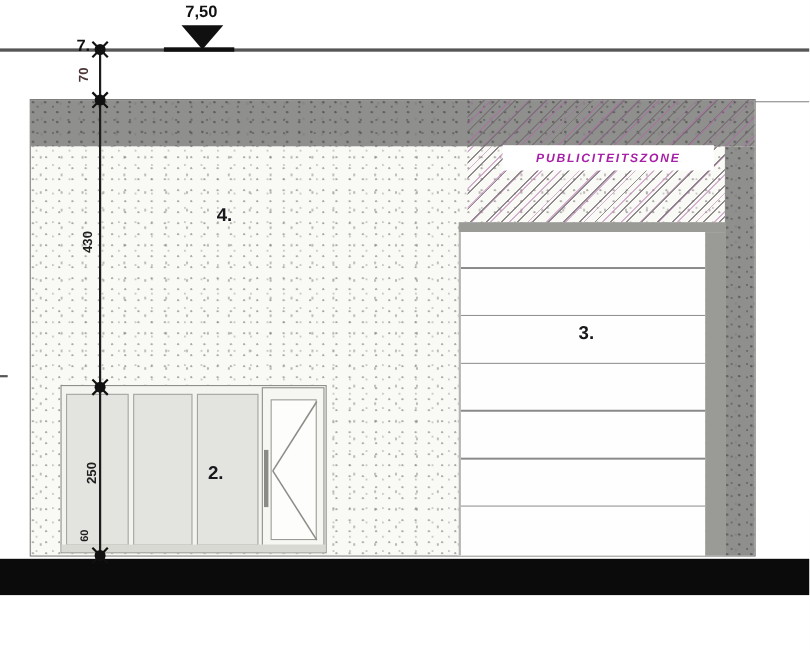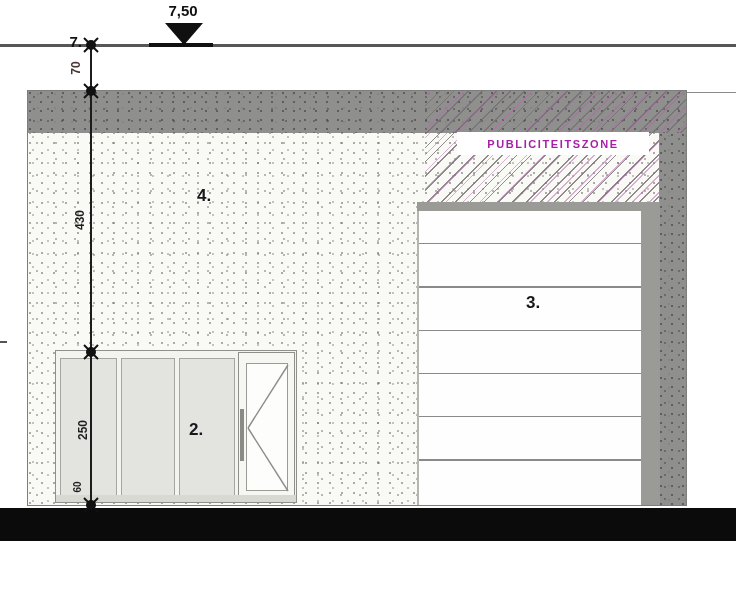--- a/index.html
+++ b/index.html
@@ -36,21 +36,21 @@
   .wall-outline{left:27px;top:90px;width:660px;height:416px;border:1px solid #7d7d7b;box-sizing:border-box;}
 
   .wall-body{left:28px;top:91px;width:658px;height:414px;}
   .band-top{left:28px;top:91px;width:658px;height:42px;}
   .col-right{left:659px;top:133px;width:27px;height:372px;}
   .hatch-band{left:425px;top:91px;width:261px;height:42px;}
   .hatch-zone{left:425px;top:133px;width:234px;height:69px;}
 
   .publicity-label{left:457px;top:132px;width:192px;height:23px;background:#fff;
     display:flex;align-items:center;justify-content:center;}
-  .publicity-text{color:#a820a8;font-size:11px;font-weight:bold;letter-spacing:1.6px;white-space:nowrap;}
+  .publicity-text{color:#a820a8;font-size:11px;font-weight:bold;letter-spacing:1.6px;white-space:nowrap;font-style:italic;}
 
   
   .gate{left:417px;top:202px;width:243px;height:303px;}
   .gate-lintel{left:0;top:0;width:243px;height:9px;background:#9a9a97;}
   .gate-jamb{left:224px;top:9px;width:19px;height:294px;background:#9a9a97;}
   .gate-panels{left:0;top:9px;width:224px;height:294px;background:#fefefe;
     border-left:2px solid #b5b5b1;box-sizing:border-box;
     background-image:repeating-linear-gradient(to bottom, transparent 0px, transparent 42px, #8a8a8a 42px, #8a8a8a 43.3px);
     background-position:0 -10px;}
 

